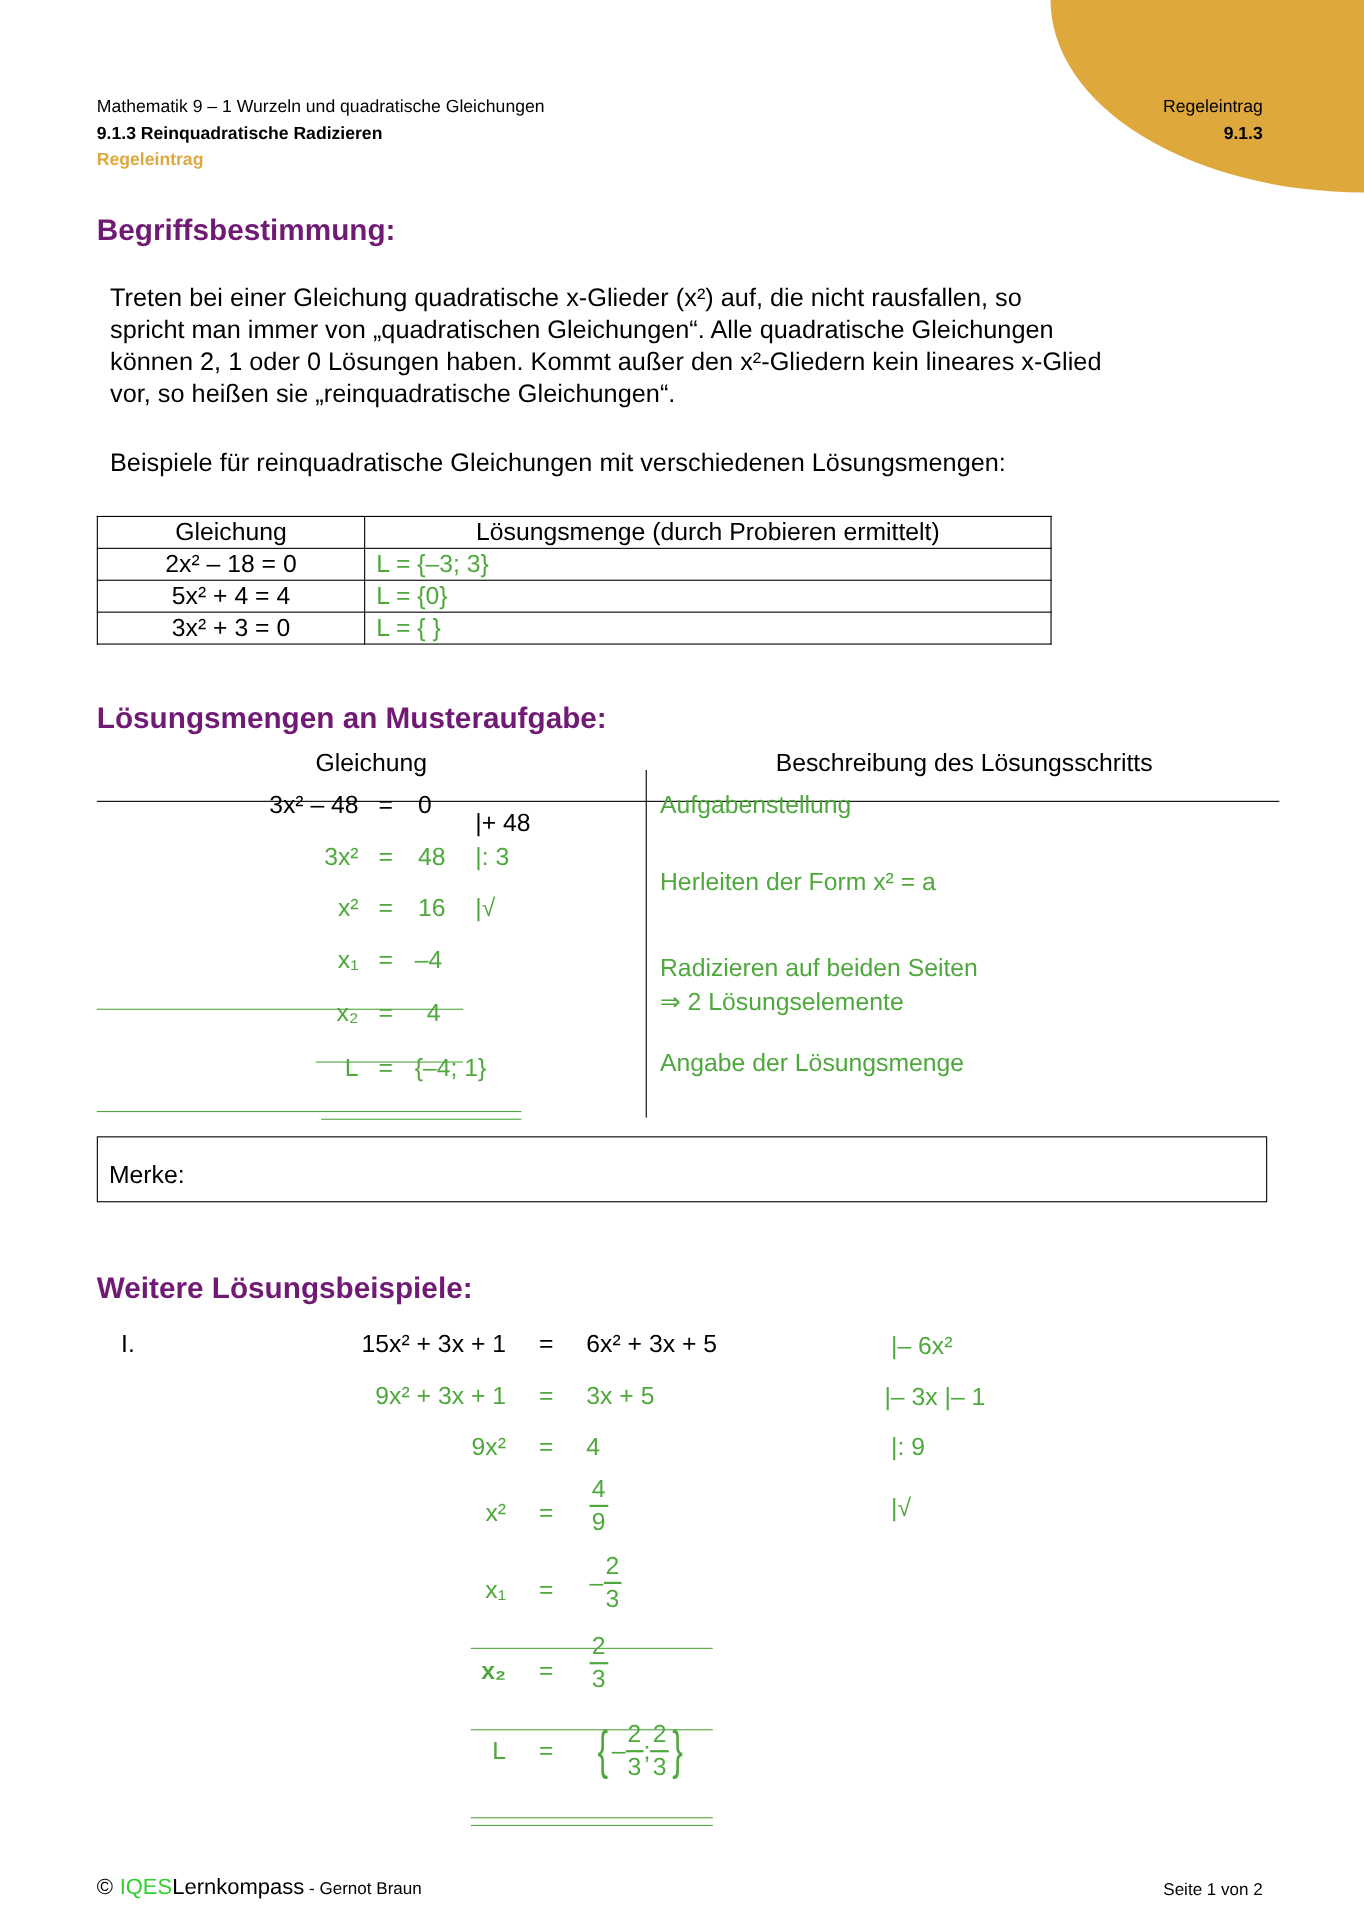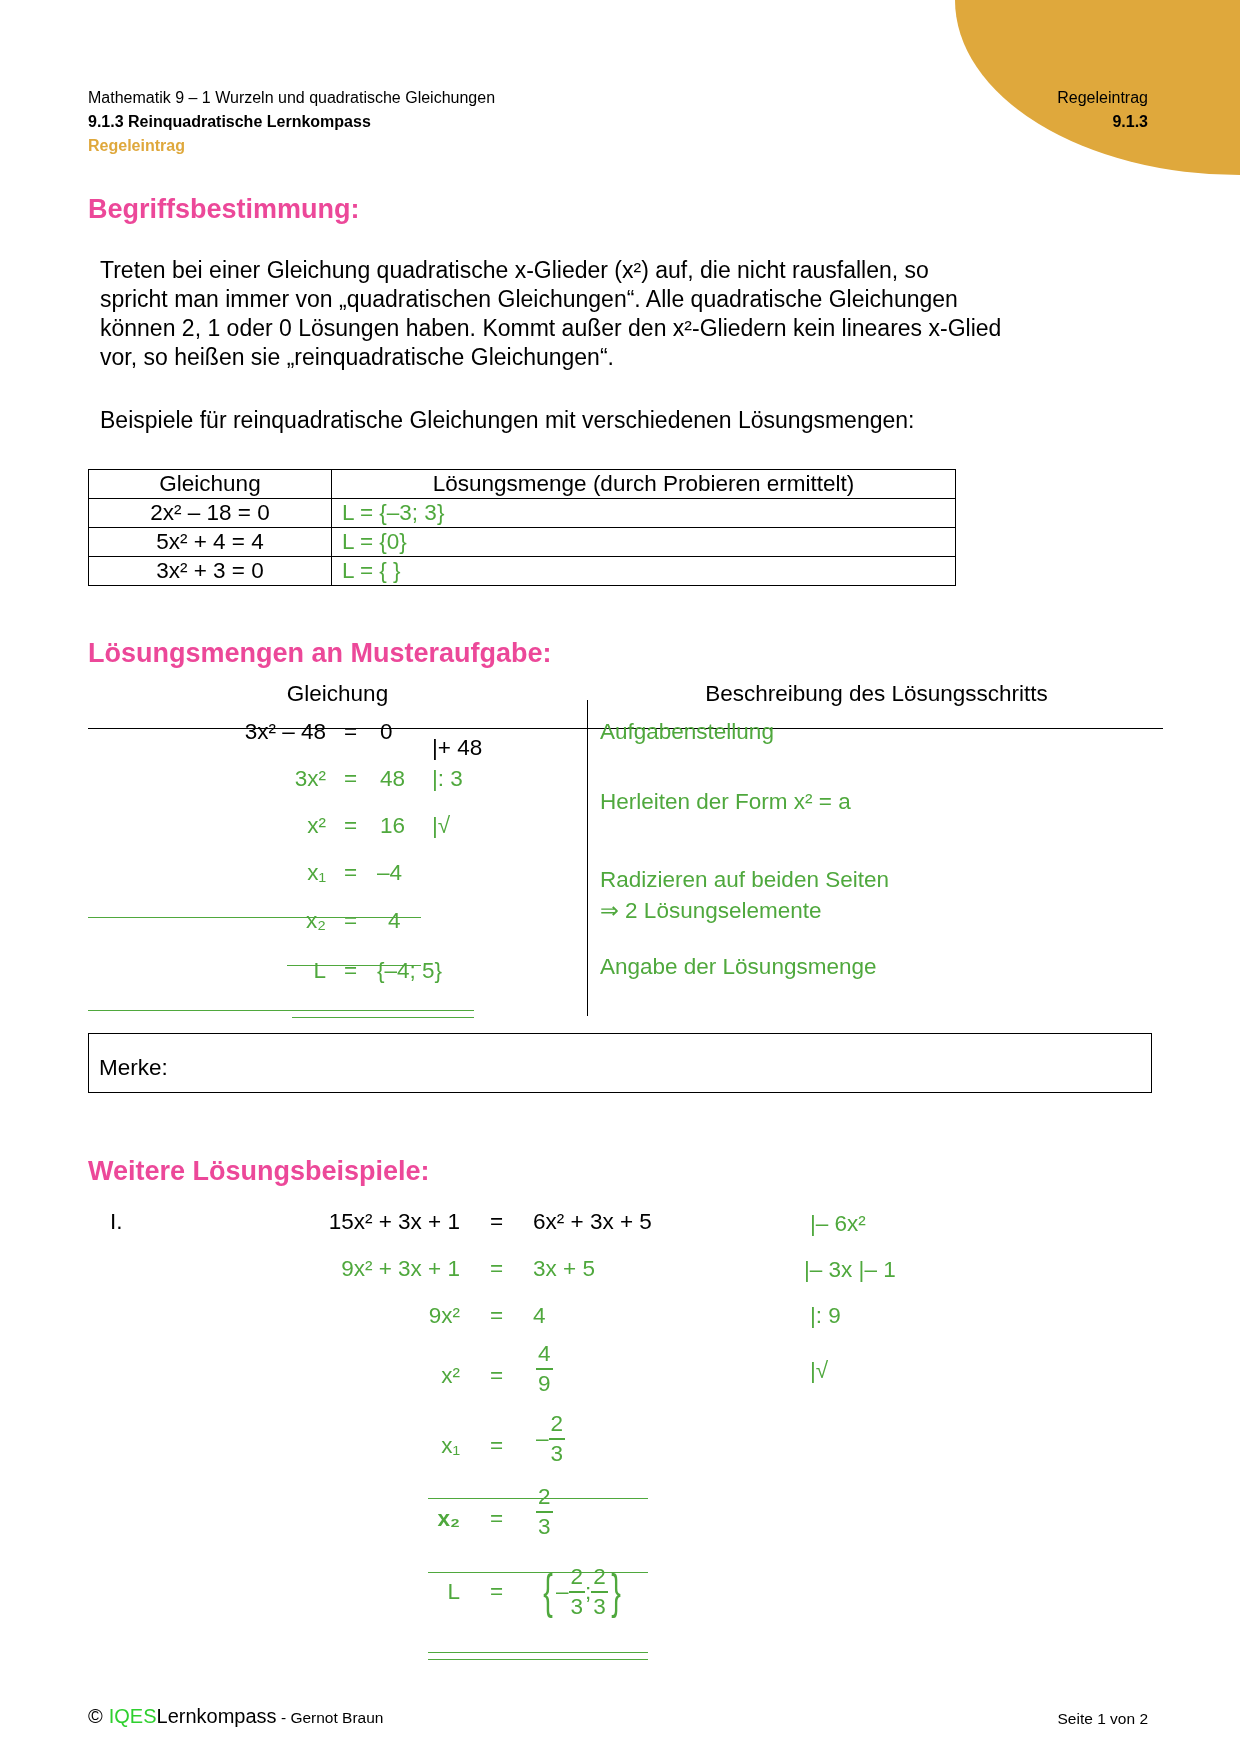--- a/index.html
+++ b/index.html
@@ -6,40 +6,40 @@
   body { width:1240px; height:1754px; position:relative; overflow:hidden;
          font-family:"Liberation Sans", sans-serif; color:#000; }
   .abs { position:absolute;margin-top:20px; }
   .green { color:#4fa83d; }
   .gold  { color:#dfa83c; }
   
   .corner { position:absolute; right:0; top:0; width:285px; height:175px; background:#dfa83c;
             border-bottom-left-radius:285px 175px; }
   .hdr { font-size:16px; line-height:24px; }
   .hdr-bold { font-weight:bold; }
-  .h1 { font-size:27px; font-weight:bold; color:#ec4899; }
+  .h1 { font-size:27px; font-weight:bold; color:#701a75; }
   .body-text { font-size:23px; line-height:29px; }
   
   table.sol { border-collapse:collapse; font-size:22.5px; }
   table.sol td, table.sol th { border:1.5px solid #000; padding:0 10px; height:28px; font-weight:normal; line-height:28px; }
   table.sol td.c { text-align:center; }
   .eq { font-size:22.5px; position:absolute; line-height:28px; }
   .r { text-align:right; }
   .frac { display:inline-flex; flex-direction:column; align-items:center; vertical-align:middle; line-height:1; }
   .frac .num { padding:0 2px 2px 2px; border-bottom:2px solid #4fa83d; }
   .frac .den { padding-top:3px; }
   .merke { position:absolute; left:88px; top:1033px; width:1062px; height:58px; border:1.5px solid #000; font-size:22.5px; line-height:28px; }
   .footer { font-size:15.5px; }
 </style>
 </head>
 <body>
 
 <div class="corner"></div>
 <div class="abs hdr" style="left:88px;top:66px;">Mathematik 9 – 1 Wurzeln und quadratische Gleichungen</div>
-<div class="abs hdr hdr-bold" style="left:88px;top:90px;">9.1.3 Reinquadratische Lernkompass</div>
+<div class="abs hdr hdr-bold" style="left:88px;top:90px;">9.1.3 Reinquadratische Radizieren</div>
 <div class="abs hdr hdr-bold gold" style="left:88px;top:114px;">Regeleintrag</div>
 <div class="abs hdr" style="right:92px;top:66px;text-align:right;">Regeleintrag</div>
 <div class="abs hdr hdr-bold" style="right:92px;top:90px;text-align:right;">9.1.3</div>
 
 <div class="abs h1" style="left:88px;top:174px;">Begriffsbestimmung:</div>
 <div class="abs body-text" style="left:100px;top:236px;">
   <div>Treten bei einer Gleichung quadratische x-Glieder (x²) auf, die nicht rausfallen, so</div>
   <div>spricht man immer von „quadratischen Gleichungen“. Alle quadratische Gleichungen</div>
   <div>können 2, 1 oder 0 Lösungen haben. Kommt außer den x²-Gliedern kein lineares x-Glied</div>
   <div>vor, so heißen sie „reinquadratische Gleichungen“.</div>
@@ -95,21 +95,21 @@
   <div class="eq green" style="left:377px;top:859px;">–4</div>
   <div class="abs" style="left:88px;top:897px;width:333px;border-top:1.5px solid #4fa83d;"></div>
 
   <div class="eq r green" style="left:200px;top:907px;width:126px;">x₂</div>
   <div class="eq green" style="left:344px;top:907px;">=</div>
   <div class="eq green" style="left:388px;top:907px;">4</div>
   <div class="abs" style="left:287px;top:945px;width:134px;border-top:1.5px solid #4fa83d;"></div>
 
   <div class="eq r green" style="left:200px;top:957px;width:126px;">L</div>
   <div class="eq green" style="left:344px;top:957px;">=</div>
-  <div class="eq green" style="left:377px;top:957px;">{–4; 5}</div>
+  <div class="eq green" style="left:377px;top:957px;">{–4; 1}</div>
   <div class="abs" style="left:88px;top:990px;width:386px;border-top:1.5px solid #4fa83d;"></div>
   <div class="abs" style="left:292px;top:997px;width:182px;border-top:1.5px solid #4fa83d;"></div>
 </div>
 
 <div>
   <div class="eq green" style="left:600px;top:718px;">Aufgabenstellung</div>
   <div class="eq green" style="left:600px;top:788px;">Herleiten der Form x² = a</div>
   <div class="eq green" style="left:600px;top:866px;">Radizieren auf beiden Seiten</div>
   <div class="eq green" style="left:600px;top:897px;">⇒ 2 Lösungselemente</div>
   <div class="eq green" style="left:600px;top:953px;">Angabe der Lösungsmenge</div>

